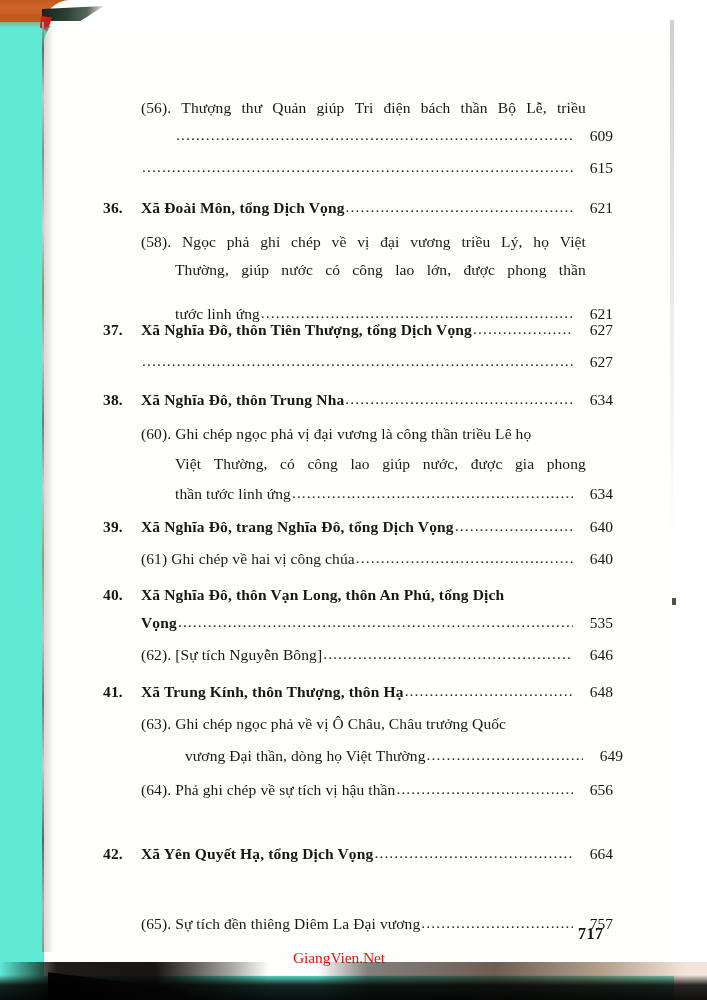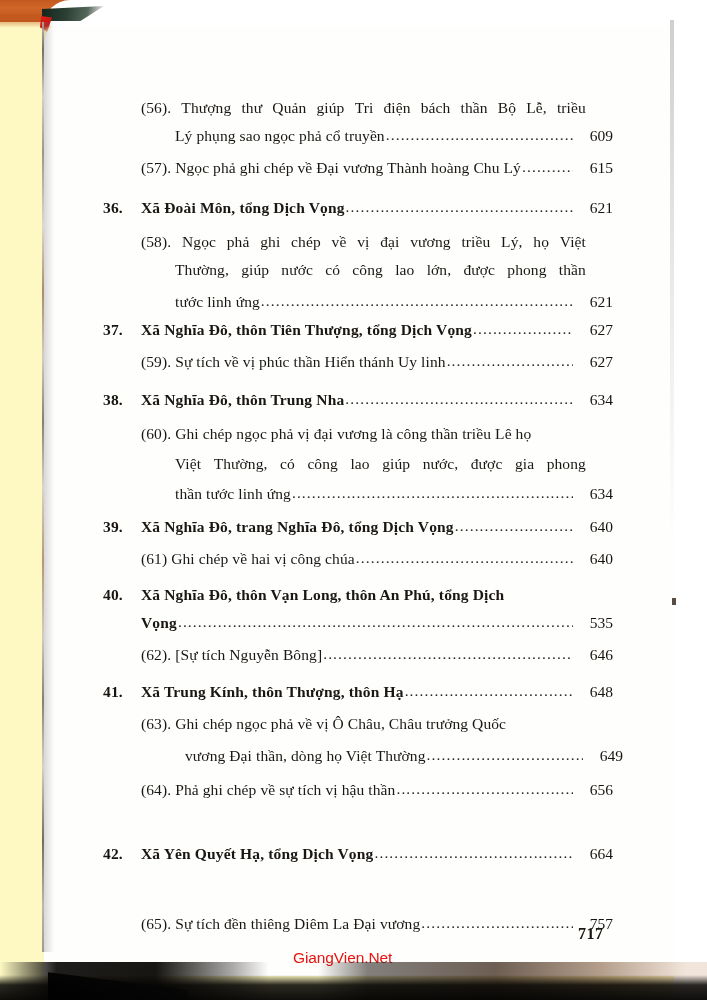--- a/index.html
+++ b/index.html
@@ -5,21 +5,21 @@
   html, body {
     margin: 0;
     padding: 0;
     background: #ffffff;
   }
   #page {
     position: relative;
     width: 707px;
     height: 1000px;
     overflow: hidden;
-    background: #fef9c3;
+    background: #5eead4;
     font-family: "Liberation Serif", "DejaVu Serif", serif;
   }
 
   
   .desk-top {
     position: absolute;
     left: 0; top: 0;
     width: 707px; height: 22px;
     background: linear-gradient(180deg,#c4591f 0%,#cf6527 35%,#c85d22 70%,#b9521c 100%);
   }
@@ -193,21 +193,21 @@
     top: 925px;
     font-size: 16px;
     font-weight: bold;
     color: #1a1713;
     letter-spacing: 0.5px;
   }
   .watermark {
     position: absolute;
     left: 293px;
     top: 949px;
-    font-family: Liberation Sans, sans-serif;
+    font-family: Liberation Serif, serif;
     font-size: 15.5px;
     color: #e8130f;
     letter-spacing: -0.1px;
   }
 </style>
 </head>
 <body>
 
 <div id="page">
 
@@ -239,28 +239,26 @@
           <span class="txt">điện</span>
           <span class="txt">bách</span>
           <span class="txt">thần</span>
           <span class="txt">Bộ</span>
           <span class="txt">Lễ,</span>
           <span class="txt">triều</span>
         </div>
       </div>
       <div class="entry" style="left: 175px; top: 127px; width: 438px;">
         <div class="title-wrap">
-          <span class="txt">Lý phụng sao ngọc phả cổ truyền</span>
           <span class="dots">....................................................................................................................................................................................</span>
         </div>
         <span class="pg">609</span>
       </div>
       <div class="entry" style="left: 141px; top: 159px; width: 472px;">
         <div class="title-wrap">
-          <span class="txt">(57). Ngọc phả ghi chép về Đại vương Thành hoàng Chu Lý</span>
           <span class="dots">....................................................................................................................................................................................</span>
         </div>
         <span class="pg">615</span>
       </div>
       <div class="entry bold" style="left: 103px; top: 199px; width: 510px;">
         <span class="num">36.</span>
         <div class="title-wrap">
           <span class="txt">Xã Đoài Môn, tổng Dịch Vọng</span>
           <span class="dots">....................................................................................................................................................................................</span>
         </div>
@@ -290,38 +288,37 @@
           <span class="txt">nước</span>
           <span class="txt">có</span>
           <span class="txt">công</span>
           <span class="txt">lao</span>
           <span class="txt">lớn,</span>
           <span class="txt">được</span>
           <span class="txt">phong</span>
           <span class="txt">thần</span>
         </div>
       </div>
-      <div class="entry" style="left: 175px; top: 293px; width: 438px;">
+      <div class="entry" style="left: 175px; top: 305px; width: 438px;">
         <div class="title-wrap">
           <span class="txt">tước linh ứng</span>
           <span class="dots">....................................................................................................................................................................................</span>
         </div>
         <span class="pg">621</span>
       </div>
       <div class="entry bold" style="left: 103px; top: 321px; width: 510px;">
         <span class="num">37.</span>
         <div class="title-wrap">
           <span class="txt">Xã Nghĩa Đô, thôn Tiên Thượng, tổng Dịch Vọng</span>
           <span class="dots">....................................................................................................................................................................................</span>
         </div>
         <span class="pg">627</span>
       </div>
       <div class="entry" style="left: 141px; top: 353px; width: 472px;">
         <div class="title-wrap">
-          <span class="txt">(59). Sự tích về vị phúc thần Hiển thánh Uy linh</span>
           <span class="dots">....................................................................................................................................................................................</span>
         </div>
         <span class="pg">627</span>
       </div>
       <div class="entry bold" style="left: 103px; top: 391px; width: 510px;">
         <span class="num">38.</span>
         <div class="title-wrap">
           <span class="txt">Xã Nghĩa Đô, thôn Trung Nha</span>
           <span class="dots">....................................................................................................................................................................................</span>
         </div>

